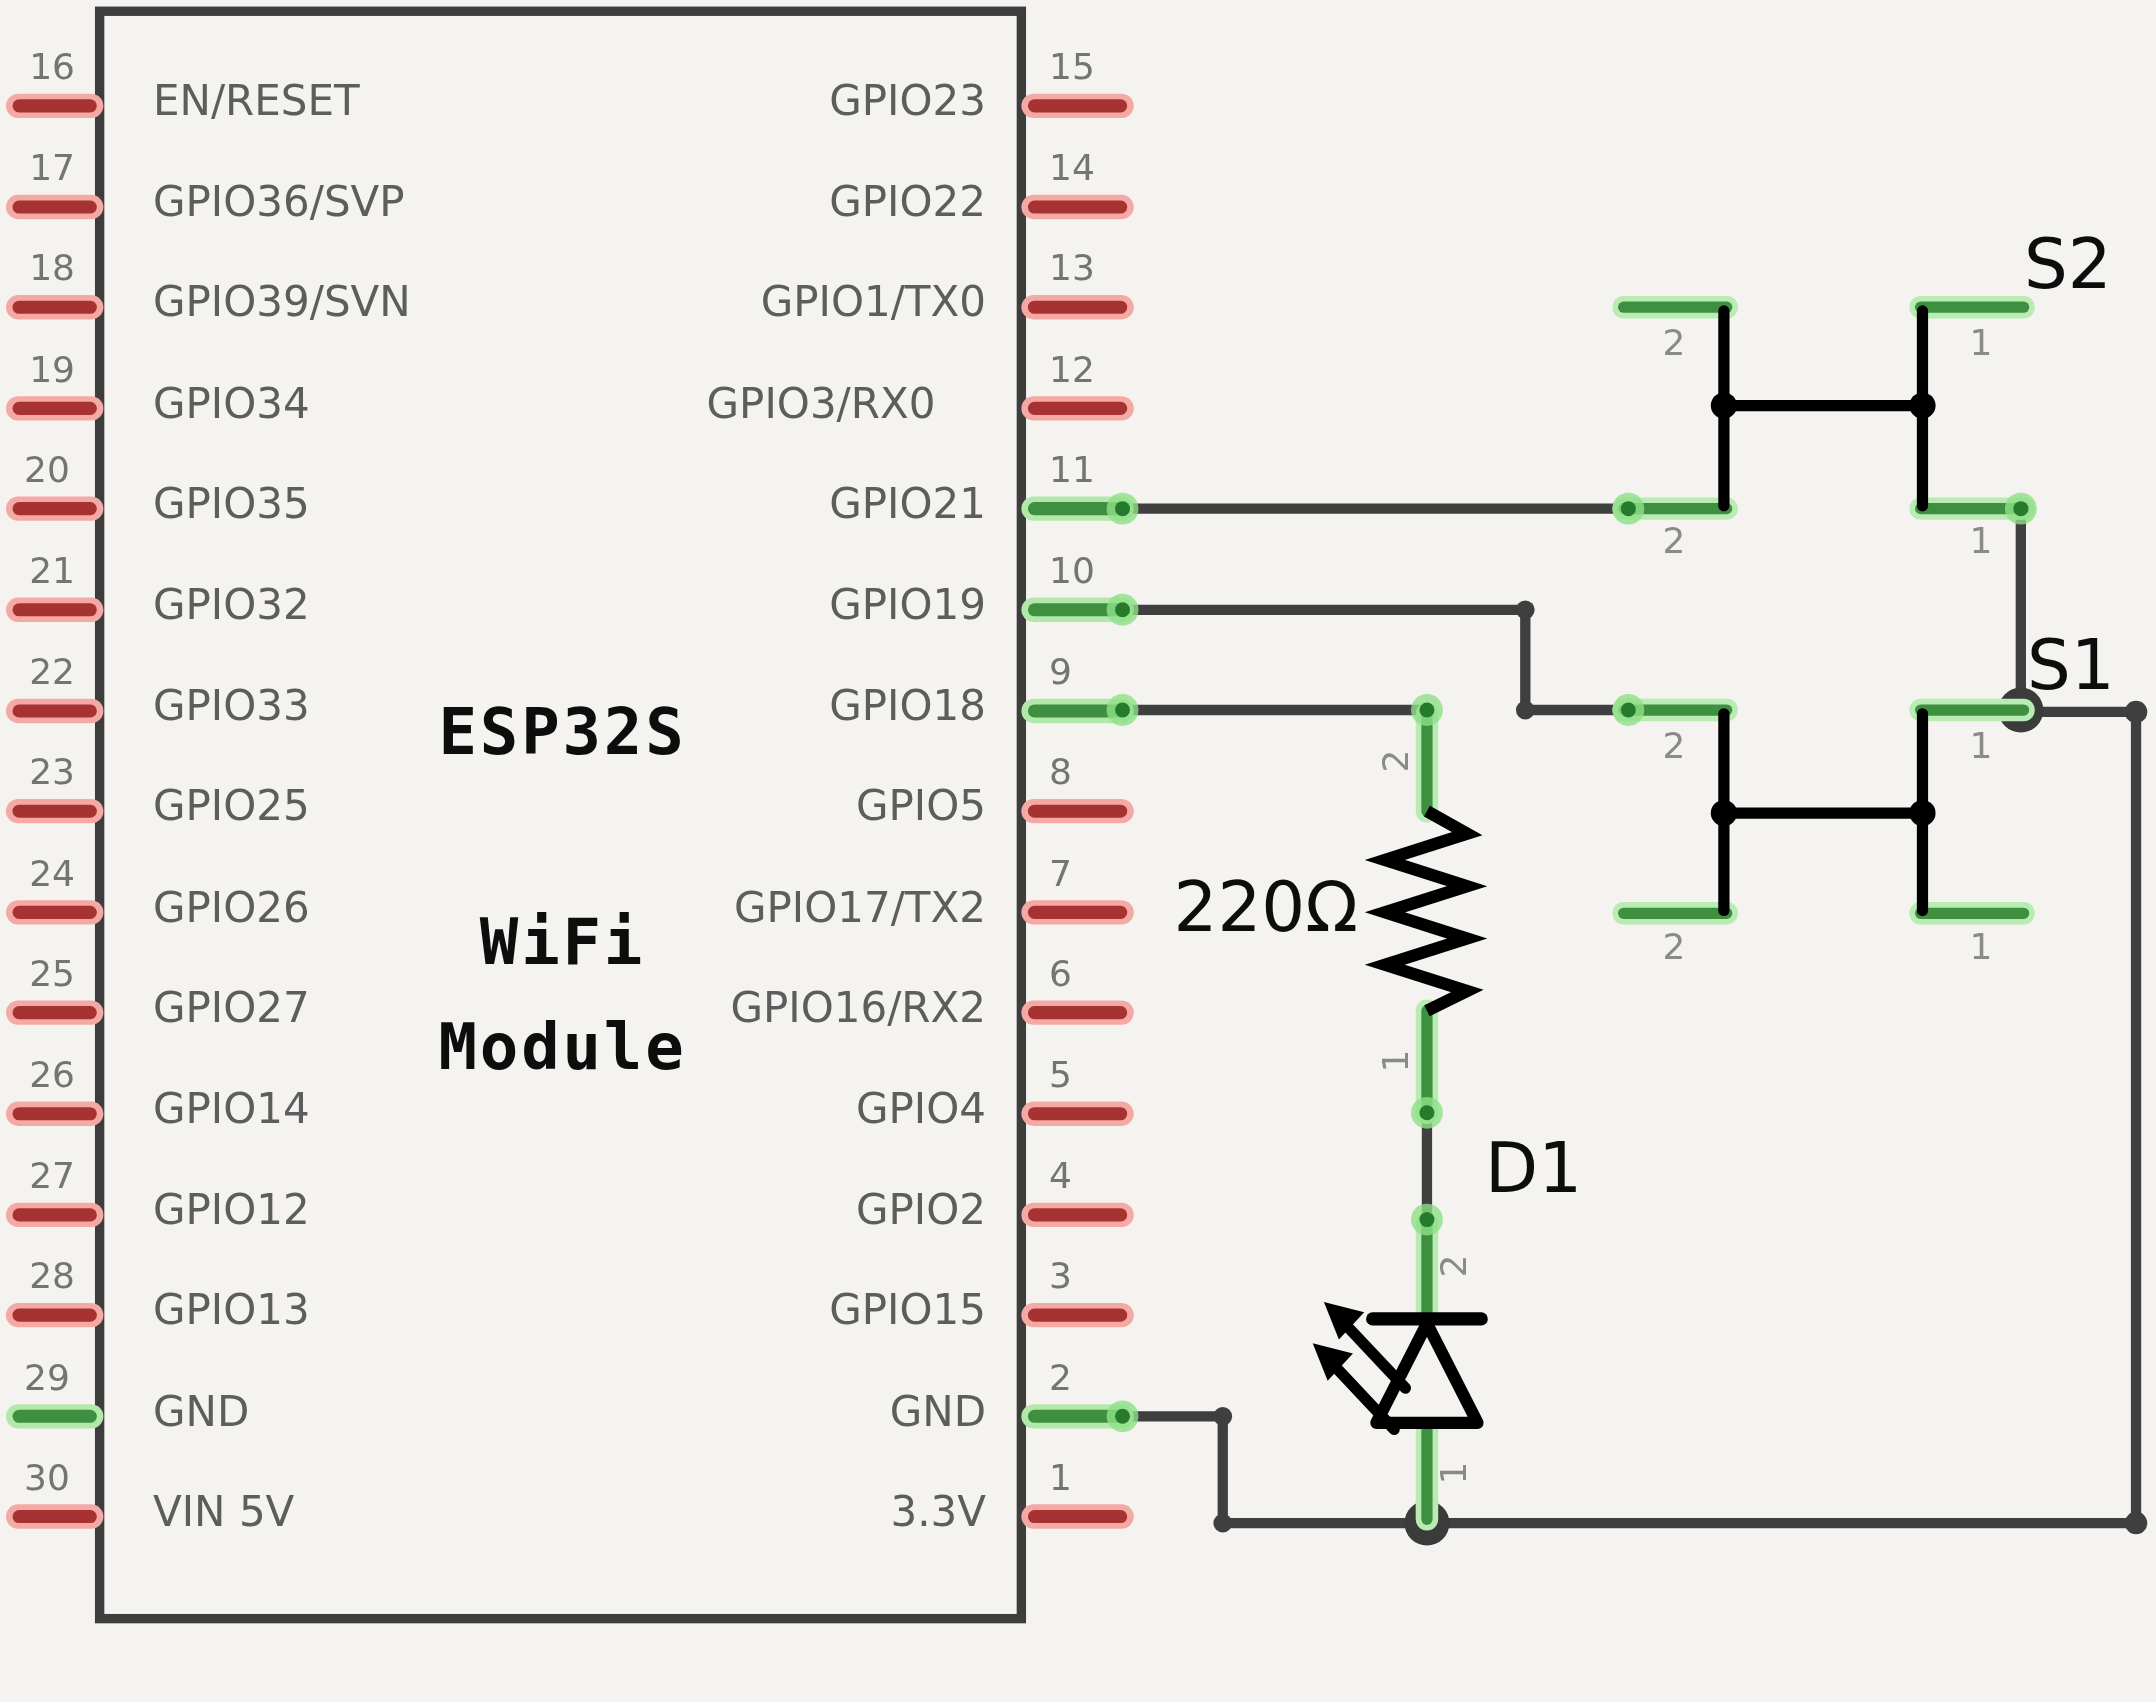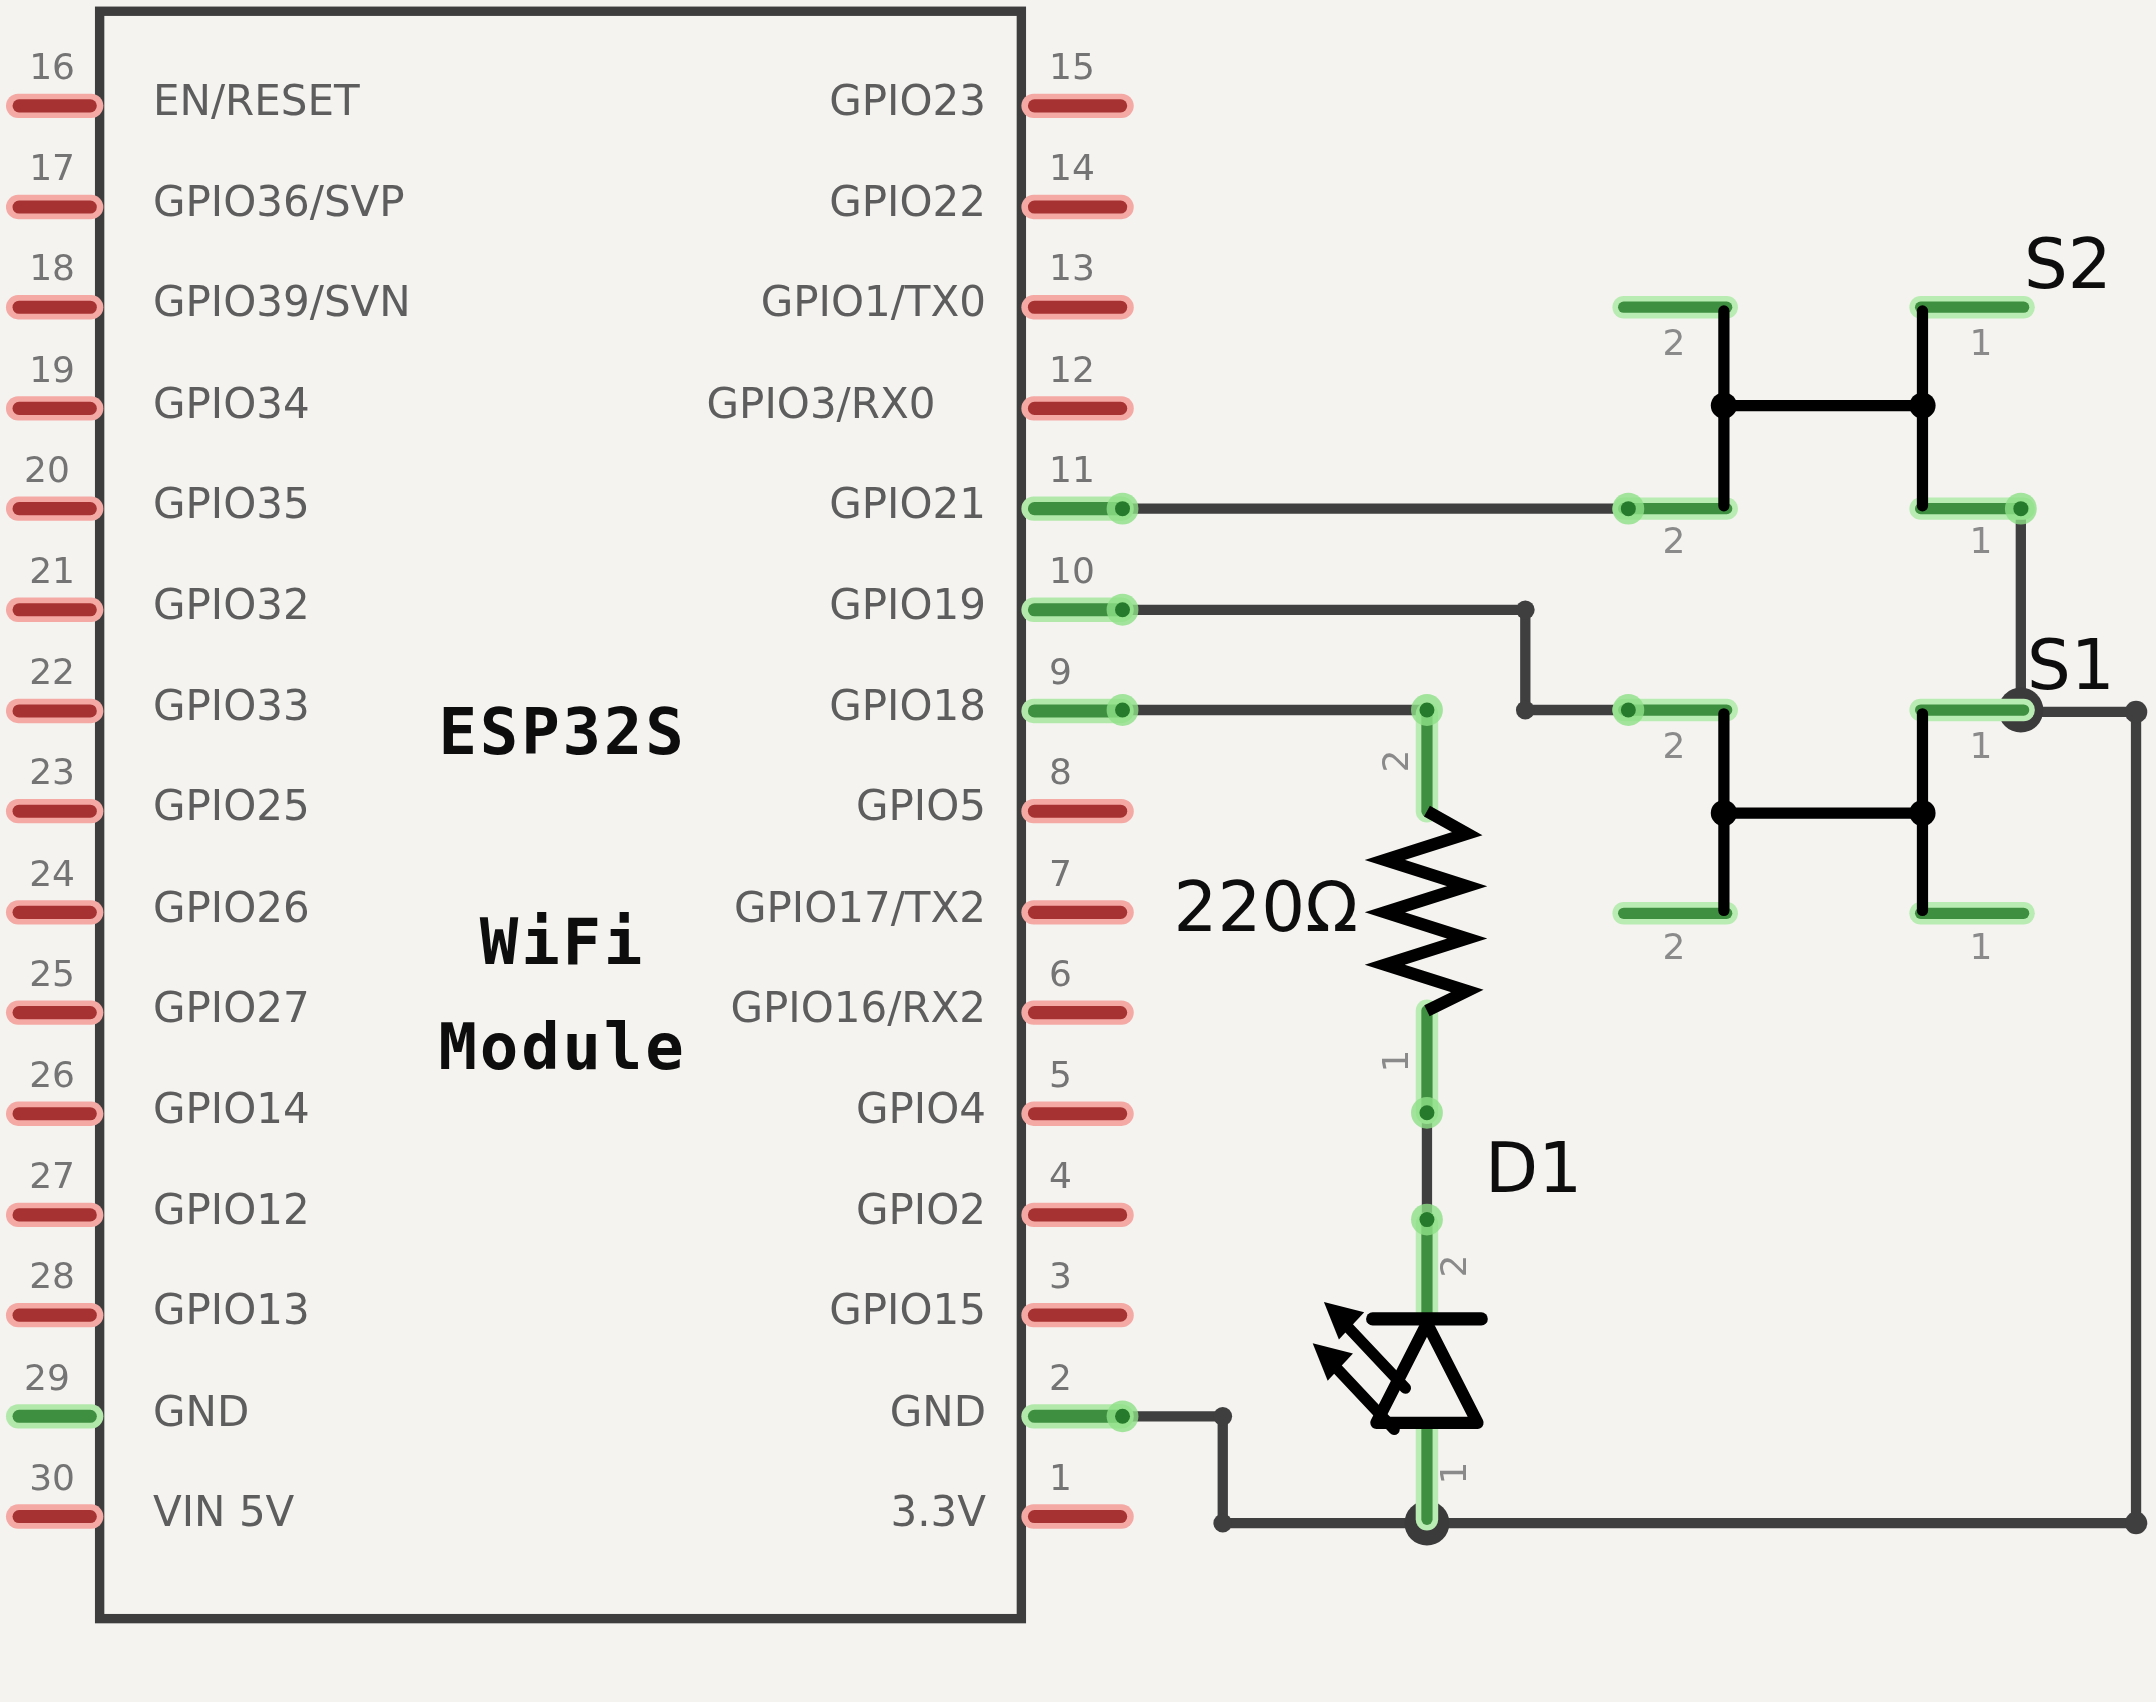--- a/index.html
+++ b/index.html
@@ -335,21 +335,21 @@
       <div class="txt pnum" style="left:19px;width:56px;text-align:right;top:953px">25</div>
       <div class="txt plabel" style="left:153px;top:983px">GPIO27</div>
       <div class="txt pnum" style="left:19px;width:56px;text-align:right;top:1054px">26</div>
       <div class="txt plabel" style="left:153px;top:1084px">GPIO14</div>
       <div class="txt pnum" style="left:19px;width:56px;text-align:right;top:1155px">27</div>
       <div class="txt plabel" style="left:153px;top:1185px">GPIO12</div>
       <div class="txt pnum" style="left:19px;width:56px;text-align:right;top:1255px">28</div>
       <div class="txt plabel" style="left:153px;top:1285px">GPIO13</div>
       <div class="txt pnum" style="left:19px;width:56px;text-align:center;top:1357px">29</div>
       <div class="txt plabel" style="left:153px;top:1387px">GND</div>
-      <div class="txt pnum" style="left:19px;width:56px;text-align:right;top:1457px">30</div>
+      <div class="txt pnum" style="left:19px;width:56px;text-align:center;top:1457px">30</div>
       <div class="txt plabel" style="left:153px;top:1487px">VIN 5V</div>
       <div class="txt pnum" style="left:1049px;width:84px;text-align:left;top:46px">15</div>
       <div class="txt plabel" style="left:656px;width:330px;text-align:right;top:76px">GPIO23</div>
       <div class="txt pnum" style="left:1049px;width:84px;text-align:left;top:147px">14</div>
       <div class="txt plabel" style="left:656px;width:330px;text-align:right;top:177px">GPIO22</div>
       <div class="txt pnum" style="left:1049px;width:84px;text-align:left;top:247px">13</div>
       <div class="txt plabel" style="left:656px;width:330px;text-align:right;top:277px">GPIO1/TX0</div>
       <div class="txt pnum" style="left:1049px;width:84px;text-align:left;top:349px">12</div>
       <div class="txt plabel" style="left:656px;width:330px;text-align:center;top:379px">GPIO3/RX0</div>
       <div class="txt pnum" style="left:1049px;width:84px;text-align:left;top:449px">11</div>

